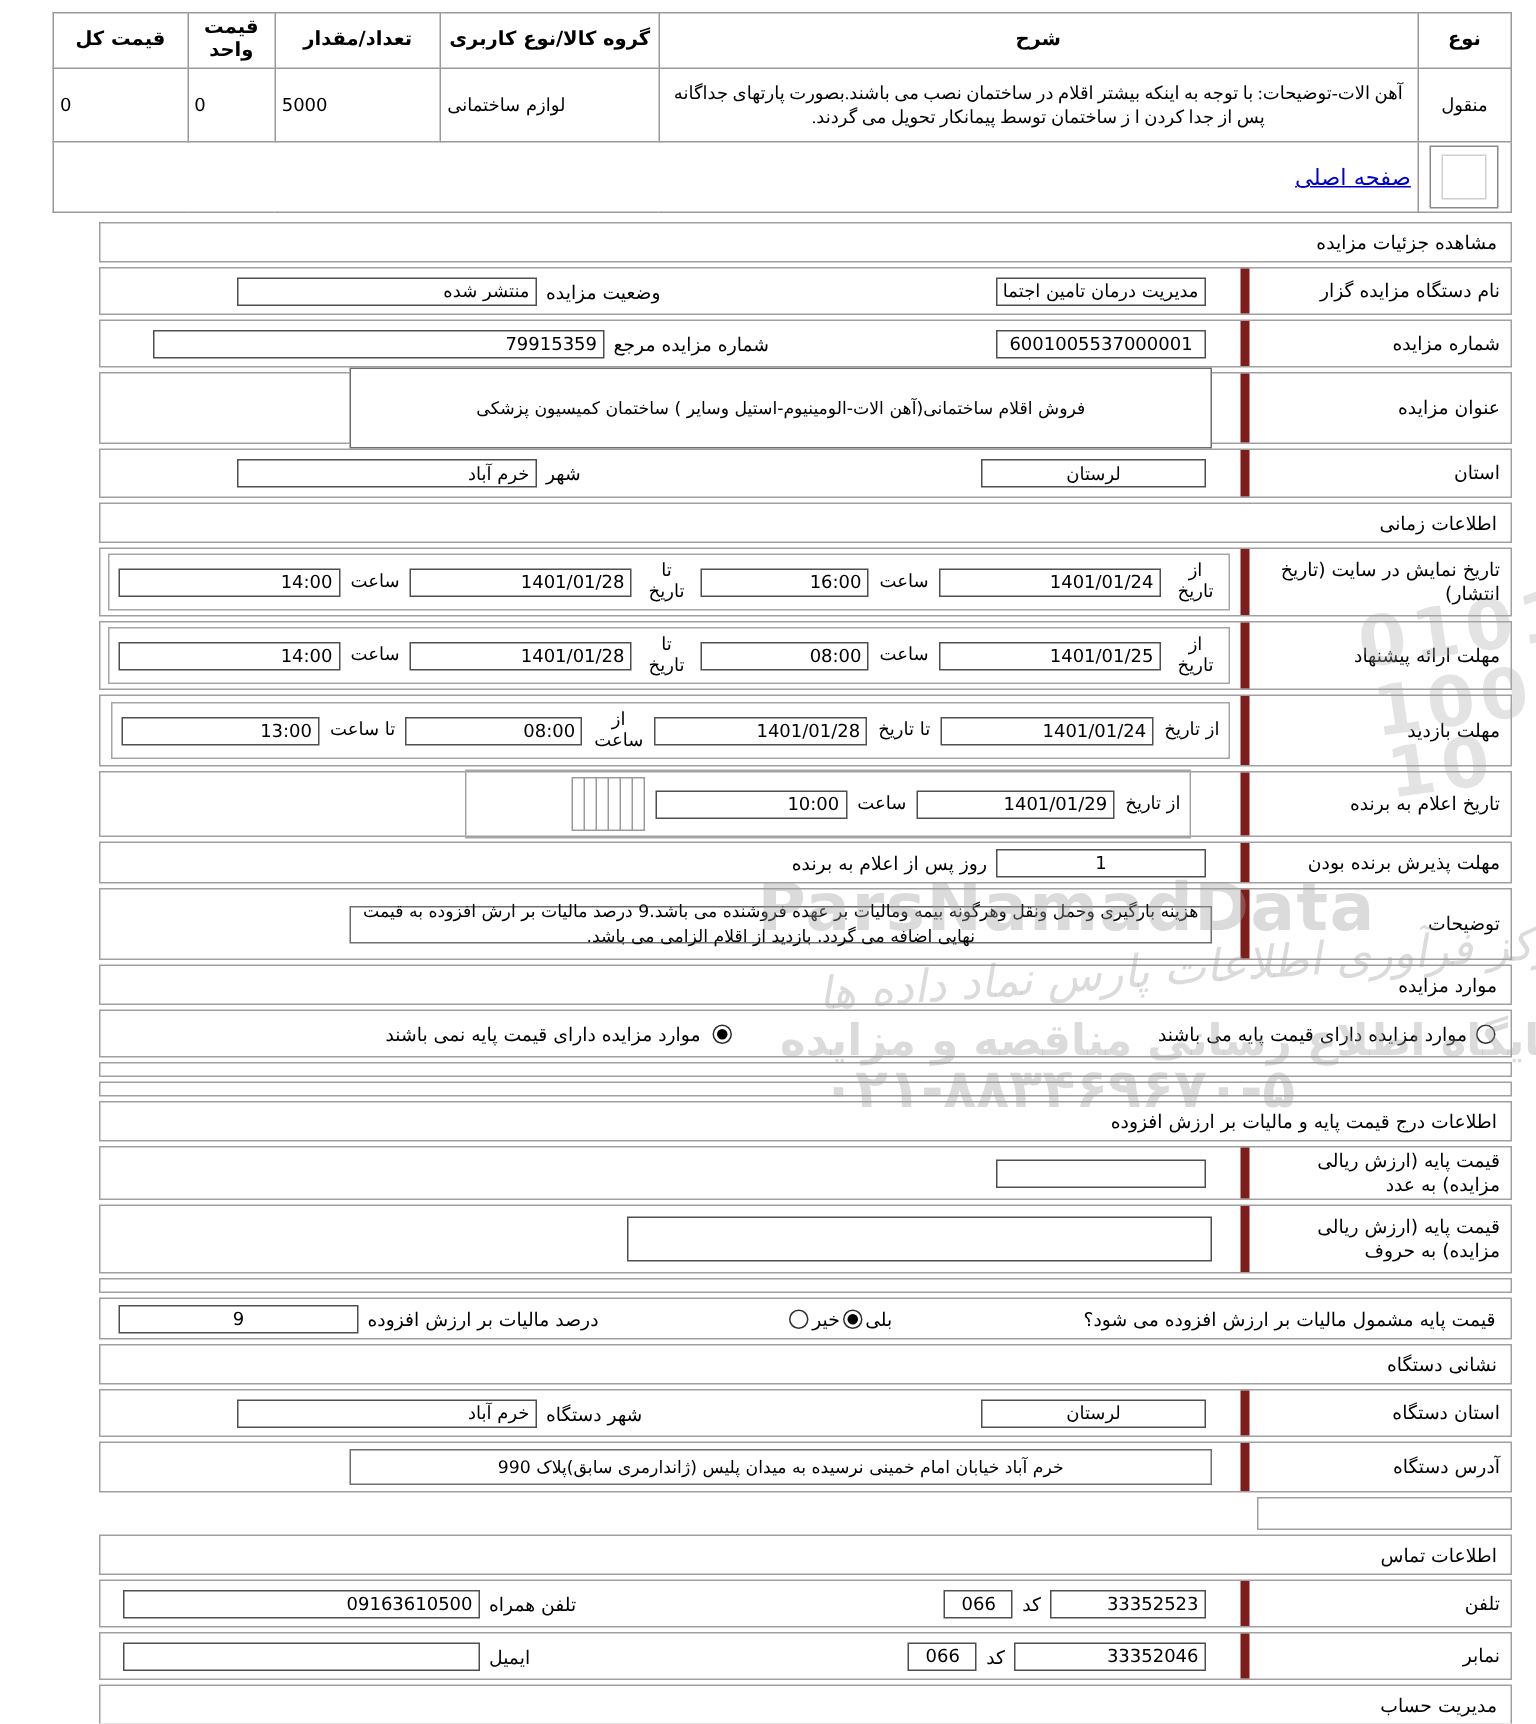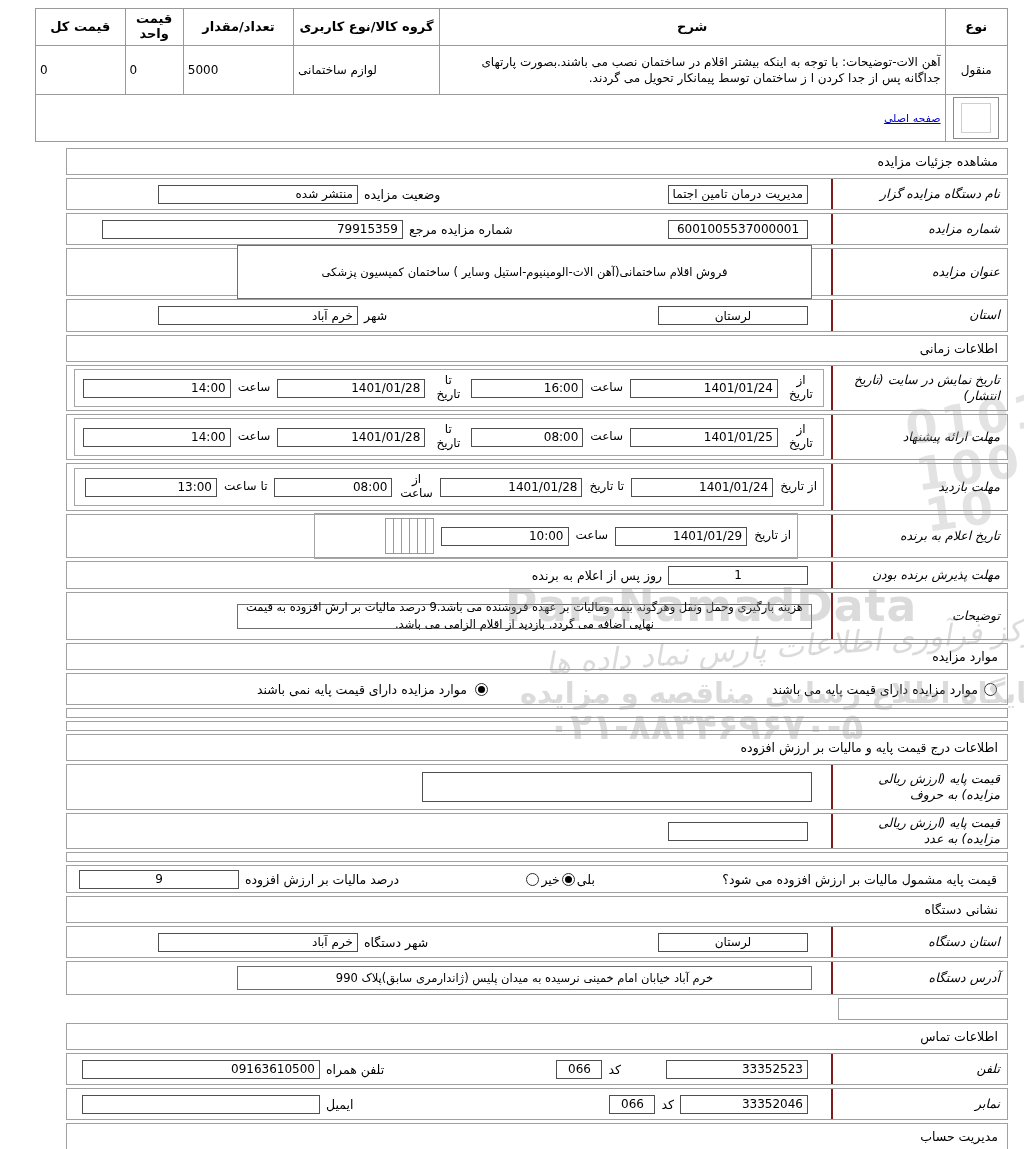--- a/index.html
+++ b/index.html
@@ -9,34 +9,34 @@
     direction:rtl;overflow:hidden;position:relative;
   }
   .content{position:relative;z-index:1;padding-top:8px;}
 
   
   table.items{border-collapse:collapse;width:973px;margin-right:16px;direction:rtl;table-layout:fixed;}
   table.items th,table.items td{border:1px solid #9a9a9a;padding:1px 4px;vertical-align:middle;}
   table.items th{font-size:13px;font-weight:bold;text-align:center;line-height:1.15;height:34px;}
   table.items td{font-size:12px;}
   td.c-type{text-align:center;}
-  td.c-desc{font-size:11.5px;line-height:1.35;padding:2px 8px;}
+  td.c-desc{font-size:11.5px;text-align:center;line-height:1.35;padding:2px 8px;font-family:Liberation Serif, serif;}
   td.c-group{text-align:left;}
   td.c-num{direction:ltr;text-align:left;padding-left:8px;}
   tr.data-row td{height:46px;}
   tr.home-row td{height:44px;}
   .img-ph{width:44px;height:40px;border:1px solid #8a8a8a;background:#fff;display:flex;align-items:center;justify-content:center;margin:0 auto;}
   .img-ph-inner{width:28px;height:28px;border:1px solid #cfcfcf;background:#fff;}
   .home-link-cell{text-align:right;padding-right:56px;}
-  a.blue-link{color:#0000cc;text-decoration:underline;font-size:11px;cursor:pointer;}
+  a.blue-link{color:#0000cc;text-decoration:underline;font-size:15px;cursor:pointer;}
 
   
   .details{width:942px;margin:6px 16px 0 0;}
   .row{display:flex;direction:rtl;border:1px solid #a0a0a0;margin-bottom:3px;align-items:stretch;}
-  .lbl{flex:0 0 160px;width:160px;border-left:2px solid #7f1d1d;padding:2px 7px;font-size:12.5px;display:flex;align-items:center;line-height:1.3;font-style:italic;}
+  .lbl{flex:0 0 160px;width:160px;border-left:6px solid #7f1d1d;padding:2px 7px;font-size:12.5px;display:flex;align-items:center;line-height:1.3;}
   .cnt{flex:1;display:flex;align-items:center;padding:2px 7px;font-size:12.5px;gap:6px;min-width:0;}
   .sec{border:1px solid #a0a0a0;margin-bottom:3px;padding:5px 9px;font-size:12.5px;}
   .thin{height:8px;border:1px solid #a0a0a0;margin-bottom:3px;}
   .inner{flex:1;display:flex;align-items:center;gap:7px;border:1px solid #a6a6a6;padding:4px 6px;margin:1px 0;}
   .ib{border:1px solid #4f4f4f;background:#fff;height:19px;font-size:12px;padding:0 4px;font-family:inherit;box-sizing:border-box;}
   input.ib{outline:none;}
   .rtl{direction:rtl;text-align:right;}
   .ltr{direction:ltr;text-align:right;}
   .ctr{text-align:center;}
   .vbox{border:1px solid #6e6e6e;background:#fff;font-size:11.5px;display:flex;align-items:center;justify-content:center;text-align:center;line-height:1.45;padding:1px 8px;box-sizing:border-box;}
@@ -238,31 +238,31 @@
         <span class="radio on" style="margin-left:2px"></span>
         <span style="margin-left:180px">موارد مزایده دارای قیمت پایه نمی باشند</span>
       </div>
     </div>
 
     <div class="thin"></div>
     <div class="thin"></div>
 
     <div class="sec">اطلاعات درج قیمت پایه و مالیات بر ارزش افزوده</div>
 
+    <div class="row" style="height:34px">
+      <div class="lbl">قیمت پایه (ارزش ریالی مزایده) به عدد</div>
+      <div class="cnt">
+        <input class="ib ltr" style="width: 140px; margin-right: 16px;" readonly="" value="">
+      </div>
+    </div>
+
     <div class="row" style="height:44px">
       <div class="lbl">قیمت پایه (ارزش ریالی مزایده) به حروف</div>
       <div class="cnt">
         <input class="ib rtl" style="width: 390px; height: 30px; margin-right: 12px;" readonly="" value="">
-      </div>
-    </div>
-
-    <div class="row" style="height:34px">
-      <div class="lbl">قیمت پایه (ارزش ریالی مزایده) به عدد</div>
-      <div class="cnt">
-        <input class="ib ltr" style="width: 140px; margin-right: 16px;" readonly="" value="">
       </div>
     </div>
 
     <div class="thin"></div>
 
     <div class="row" style="height:26px">
       <div class="cnt" style="padding:2px 10px">
         <span>قیمت پایه مشمول مالیات بر ارزش افزوده می شود؟</span>
         <div class="grow"></div>
         <span>بلی</span>
@@ -296,21 +296,21 @@
 
     <div class="spacer-right">
         <div class="box"></div>
       </div>
 
     <div class="sec">اطلاعات تماس</div>
 
     <div class="row" style="height:30px">
       <div class="lbl">تلفن</div>
       <div class="cnt">
-        <input class="ib ltr" style="width: 142px; margin-right: 16px; margin-left: 39px;" readonly="" value="33352523">
+        <input class="ib ltr" style="width: 104px; margin-right: 16px;" readonly="" value="33352523">
         <span>کد</span>
         <input class="ib ltr ctr" style="width: 46px;" readonly="" value="066">
         <div class="grow"></div>
         <span>تلفن همراه</span>
         <input class="ib ltr" style="width: 238px; margin-left: 8px;" readonly="" value="09163610500">
       </div>
     </div>
 
     <div class="row" style="height:30px">
       <div class="lbl">نمابر</div>

